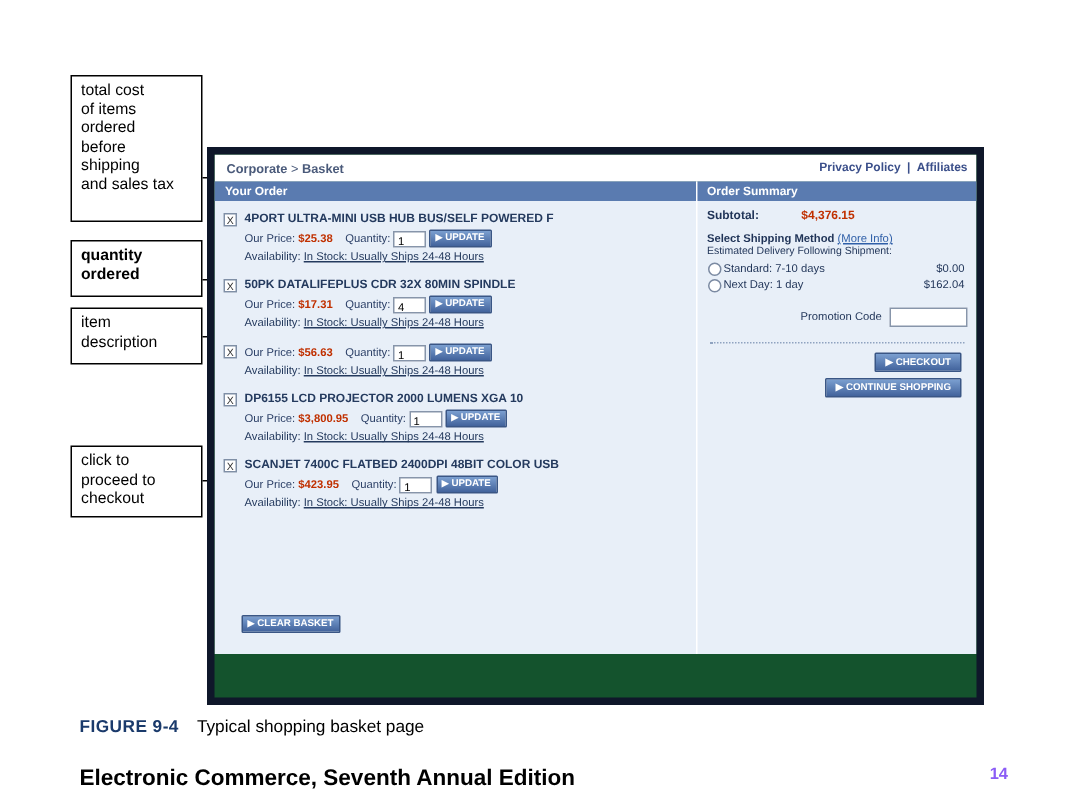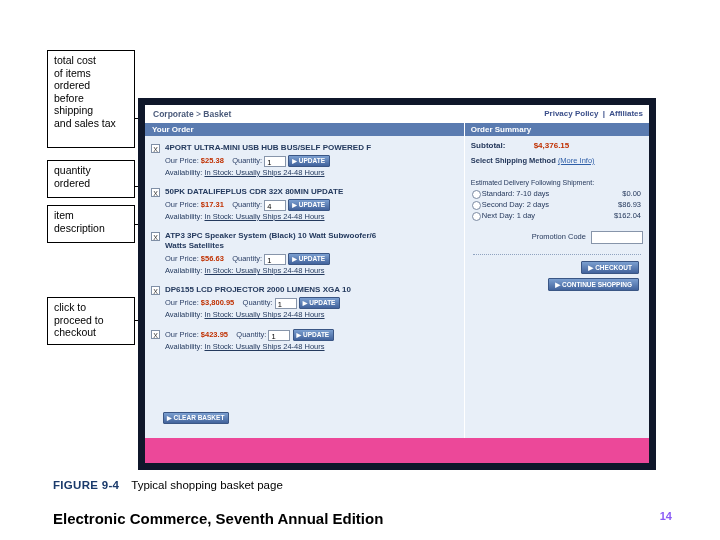--- a/index.html
+++ b/index.html
@@ -37,22 +37,22 @@
     width: 0;
   }
 
   
   #screen {
     position: absolute;
     left: 138px;
     top: 98px;
     width: 518px;
     height: 372px;
-    background: #ec4899;
-    border: 7px solid #0f172a;
+    background: #14532d;
+    border: 5px solid #0f172a;
     box-sizing: border-box;
     overflow: hidden;
   }
 
   .top-bar {
     position: relative;
     height: 18px;
     background: #ffffff;
     font-size: 8px;
     color: #2b3b6b;
@@ -208,21 +208,21 @@
   }
   .sub-row {
     font-weight: bold;
     font-size: 8px;
     margin-bottom: 6px;
   }
   .sub-row .amt { color: #c03000; margin-left: 26px; }
   .ship-head {
     font-weight: bold;
     font-size: 7.5px;
-    margin-bottom: 14px;
+    margin-bottom: 1px;
   }
   .ship-head .more { color: #2f5fa8; text-decoration: underline; font-weight: normal; }
   .ship-note {
     font-size: 7px;
     margin-bottom: 2px;
   }
   .ship-opt {
     position: relative;
     font-size: 7.5px;
     line-height: 11px;
@@ -314,21 +314,21 @@
 </head>
 <body>
 
 <div class="callout" style="left:47px; top:50px; width:88px; height:98px; white-space:pre-line;">total cost
 of items
 ordered
 before
 shipping
 and sales tax</div>
 
-<div class="callout" style="left:47px; top:160px; width:88px; height:38px; white-space:pre-line;">quantity
+<div class="callout" style="left:47px; top:160px; width:88px; height:38px; white-space:pre-line;font-weight:bold;">quantity
 ordered</div>
 
 <div class="callout" style="left:47px; top:205px; width:88px; height:38px; white-space:pre-line;">item
 description</div>
 
 <div class="callout" style="left:47px; top:297px; width:88px; height:48px; white-space:pre-line;">click to
 proceed to
 checkout</div>
 
 <div class="leader" style="left:135px; top:118px; width:270px;"></div>
@@ -378,38 +378,37 @@
             <span class="btn-blue"><span class="caret">▶</span> <span>UPDATE</span></span>
           </div>
           <div class="avail">
             <span>Availability:</span>
             <u>In Stock: Usually Ships 24-48 Hours</u>
           </div>
         </div>
 
         <div class="item">
           <div class="delbox">X</div>
-          <div class="name">50PK DATALIFEPLUS CDR 32X 80MIN UPDATE</div>
+          <div class="name">50PK DATALIFEPLUS CDR 32X 80MIN SPINDLE</div>
           <div class="row-line">
             <span class="lbl">Our Price:</span>
             <span class="price">$17.31</span>
             &nbsp;&nbsp;
             <span class="lbl">Quantity:</span>
             <span class="qty-input">4</span>
             <span class="btn-blue"><span class="caret">▶</span> <span>UPDATE</span></span>
           </div>
           <div class="avail">
             <span>Availability:</span>
             <u>In Stock: Usually Ships 24-48 Hours</u>
           </div>
         </div>
 
         <div class="item">
           <div class="delbox">X</div>
-          <div class="name" style="width:225px;">ATP3 3PC Speaker System (Black) 10 Watt Subwoofer/6 Watts Satellites</div>
           <div class="row-line">
             <span class="lbl">Our Price:</span>
             <span class="price">$56.63</span>
             &nbsp;&nbsp;
             <span class="lbl">Quantity:</span>
             <span class="qty-input">1</span>
             <span class="btn-blue"><span class="caret">▶</span> <span>UPDATE</span></span>
           </div>
           <div class="avail">
             <span>Availability:</span>
@@ -429,20 +428,21 @@
             <span class="btn-blue"><span class="caret">▶</span> <span>UPDATE</span></span>
           </div>
           <div class="avail">
             <span>Availability:</span>
             <u>In Stock: Usually Ships 24-48 Hours</u>
           </div>
         </div>
 
         <div class="item">
           <div class="delbox">X</div>
+          <div class="name">SCANJET 7400C FLATBED 2400DPI 48BIT COLOR USB</div>
           <div class="row-line">
             <span class="lbl">Our Price:</span>
             <span class="price">$423.95</span>
             &nbsp;&nbsp;
             <span class="lbl">Quantity:</span>
             <span class="qty-input">1</span>
             <span class="btn-blue"><span class="caret">▶</span> <span>UPDATE</span></span>
           </div>
           <div class="avail">
             <span>Availability:</span>
@@ -470,25 +470,20 @@
         </div>
         <div class="ship-note">Estimated Delivery Following Shipment:</div>
 
         <div class="ship-opt">
           <span class="radio"></span>
           <span>Standard: 7-10 days</span>
           <span class="cost">$0.00</span>
         </div>
         <div class="ship-opt">
           <span class="radio"></span>
-          <span>Second Day: 2 days</span>
-          <span class="cost">$86.93</span>
-        </div>
-        <div class="ship-opt">
-          <span class="radio"></span>
           <span>Next Day: 1 day</span>
           <span class="cost">$162.04</span>
         </div>
 
         <div class="promo">
           <span>Promotion Code</span>
           <span class="promo-input"></span>
         </div>
 
         <div class="dotted"></div>

